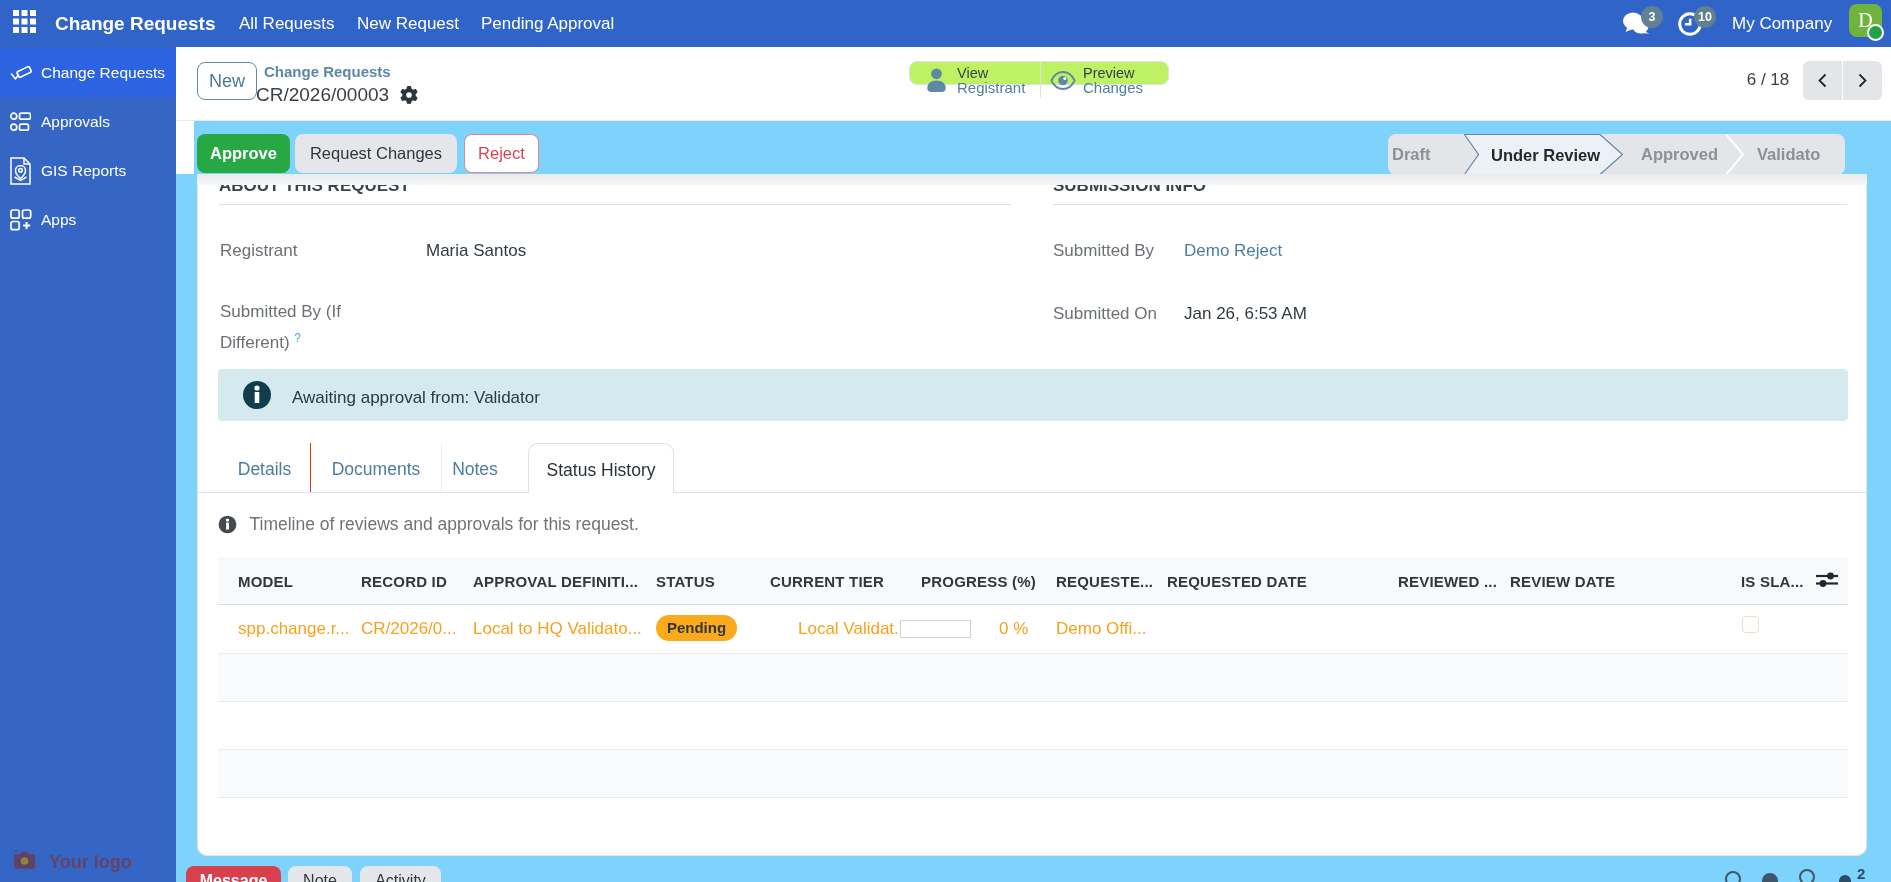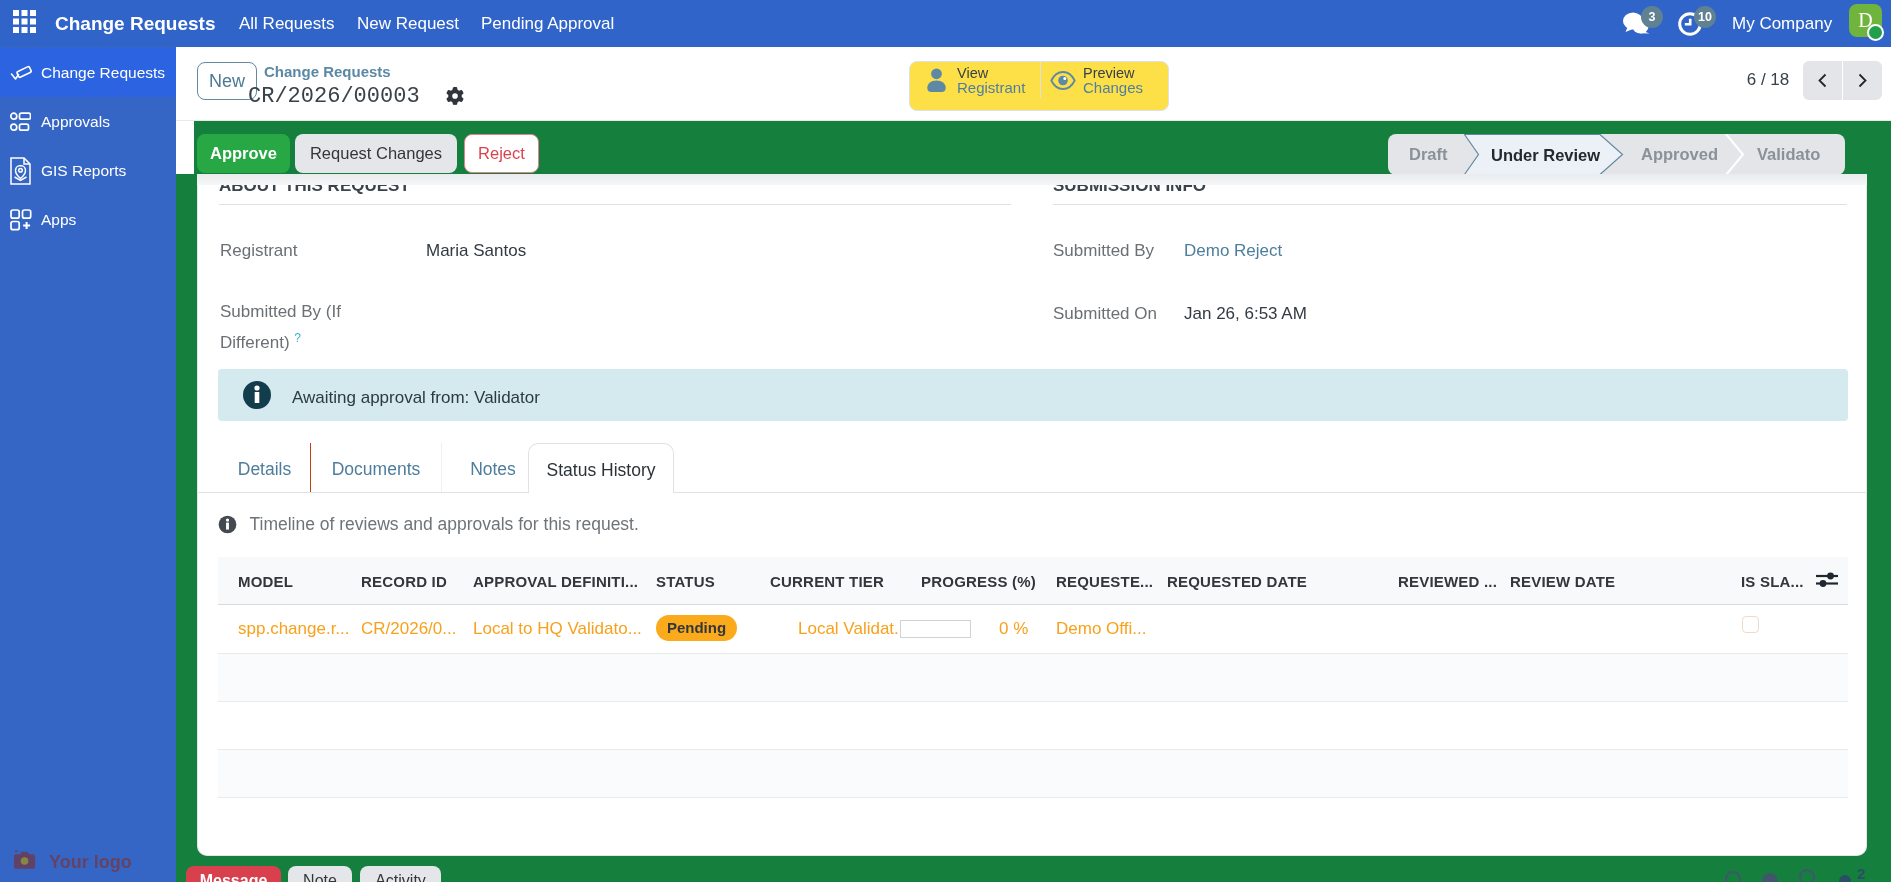--- a/index.html
+++ b/index.html
@@ -16,33 +16,33 @@
 
 #sidebar { left:0; top:47px; width:176px; height:835px; background:#3566c6; }
 .sideitem { left:0; width:176px; height:49px; color:#fff; font-size:15.5px; white-space:nowrap; }
 .sideitem .lbl { position:absolute; left:41px; top:50%; transform:translateY(-50%); }
 .sideitem svg { position:absolute; left:10px; top:50%; transform:translateY(-50%); }
 
 
 #cpanel { left:176px; top:47px; width:1715px; height:74px; background:#fff; border-bottom:1px solid #e7e9eb; }
 #btn-new { left:21px; top:15px; width:60px; height:38px; border:1px solid #65899f; border-radius:8px; color:#4a7a96; font-size:18px; text-align:center; line-height:36px; background:#fff; }
 .crumb1 { left:88px; top:16px; font-size:15px; font-weight:bold; color:#5b88a5; }
-.crumb2 { left:72px; top:36.5px; font-size:22px; color:#394149;font-family:Liberation Mono, monospace; }
-
-
-#statbtns { left:733px; top:14px; width:260px; height:50px; border:1px solid #dee2e6; border-radius:8px; background:#fde047; }
+.crumb2 { left:80px; top:36.5px; font-size:19px; color:#394149; }
+
+
+#statbtns { left:733px; top:14px; width:260px; height:24px; border:1px solid #dee2e6; border-radius:8px; background:#bef264; }
 #statbtns .div { position:absolute; left:130px; top:0; width:1px; height:36px; background:#dee2e6; }
 .statline1 { font-size:14.5px; color:#394149; }
 .statline2 { font-size:15px; color:#4f7f9f; }
 
 .pager-num { left:1567px; top:14px; width:50px; height:38px; line-height:38px; font-size:17px; color:#394149; text-align:center; }
 .pager-btn { top:14px; width:39px; height:39px; background:#e3e5e8; }
 
 
-#content { left:176px; top:121px; width:1715px; height:761px; background:#15803d; }
+#content { left:176px; top:121px; width:1715px; height:761px; background:#7dd3fc; }
 
 
 .btn { border-radius:8px; font-size:16.5px; text-align:center; }
 #btn-approve { left:21px; top:13px; width:93px; height:39px; background:#28a745; color:#fff; font-weight:bold; line-height:39px; }
 #btn-request { left:119px; top:13px; width:162px; height:39px; background:#e4e6e9; color:#32373d; line-height:39px; }
 #btn-reject { left:288px; top:13px; width:75px; height:39px; background:#fff; border:1px solid #e2848d; color:#d9434f; line-height:37px; }
 
 
 #arrows { left:1212px; top:12.5px; width:457px; height:41px; background:#e3e5e8; border-radius:8px; }
 .stage { position:absolute; top:0; height:41px; line-height:41px; font-size:16.5px; font-weight:bold; color:#8a9199; }
@@ -200,21 +200,21 @@
     </div>
   </div>
 
   <div class="abs" id="content">
     <div class="abs" style="left:0;top:0;width:18px;height:53px;background:#fff;"></div>
     <div class="abs btn" id="btn-approve">Approve</div>
     <div class="abs btn" id="btn-request">Request Changes</div>
     <div class="abs btn" id="btn-reject">Reject</div>
 
     <div class="abs" id="arrows">
-      <div class="stage" style="left:21px;text-align:center;">Draft</div>
+      <div class="stage" style="left:4px;text-align:center;">Draft</div>
       <svg class="abs" style="left:76px;top:0" width="160" height="41">
         <path d="M0.5 0.5 H136 L158.5 20.5 L136 40.5 H0.5 L14.5 20.5 Z" fill="#ebf1f6" stroke="#66879e" stroke-width="1.2"></path>
         <text x="27" y="27" font-family="Liberation Sans" font-size="16.5" font-weight="bold" fill="#23292e">Under Review</text>
       </svg>
       <div class="stage" style="left:253px;">Approved</div>
       <svg class="abs" style="left:336px;top:0" width="22" height="41">
           <path d="M2 0 L19 20.5 L2 41" fill="none" stroke="#fff" stroke-width="2"></path>
         </svg>
       <div class="stage" style="left:369px;">Validato</div>
     </div>
@@ -240,21 +240,21 @@
         <svg class="abs" style="left:24px;top:11px" width="30" height="30" viewBox="0 0 30 30">
           <circle cx="15" cy="15" r="14" fill="#123d4d"></circle>
           <rect x="12.7" y="12" width="4.6" height="11" fill="#fff"></rect>
           <circle cx="15" cy="8" r="2.6" fill="#fff"></circle>
         </svg>
         <div class="abs" style="left:74px;top:19px;font-size:17px;color:#2c3a42;">Awaiting approval from: Validator</div>
       </div>
 
       <div class="tab" style="left:21px;width:91px;">Details</div>
       <div class="tab" style="left:112px;width:132px;border-left:1px solid #c2410c;border-right:1px solid #f0f0f1;">Documents</div>
-      <div class="tab" style="left:252px;width:86px;">Notes</div>
+      <div class="tab" style="left:234px;width:86px;">Notes</div>
       <div class="abs" id="tabline"></div>
       <div class="tab" id="tab-active">Status History</div>
 
       <div class="abs" style="left:20px;top:329px;">
         <svg width="19" height="19" viewBox="0 0 30 30" style="vertical-align:-4px">
           <circle cx="15" cy="15" r="14" fill="#444a50"></circle>
           <rect x="12.7" y="12" width="4.6" height="11" fill="#fff"></rect>
           <circle cx="15" cy="8" r="2.6" fill="#fff"></circle>
         </svg>
         <span style="font-size:17.5px;color:#6f7479;margin-left:8px;">Timeline of reviews and approvals for this request.</span>

